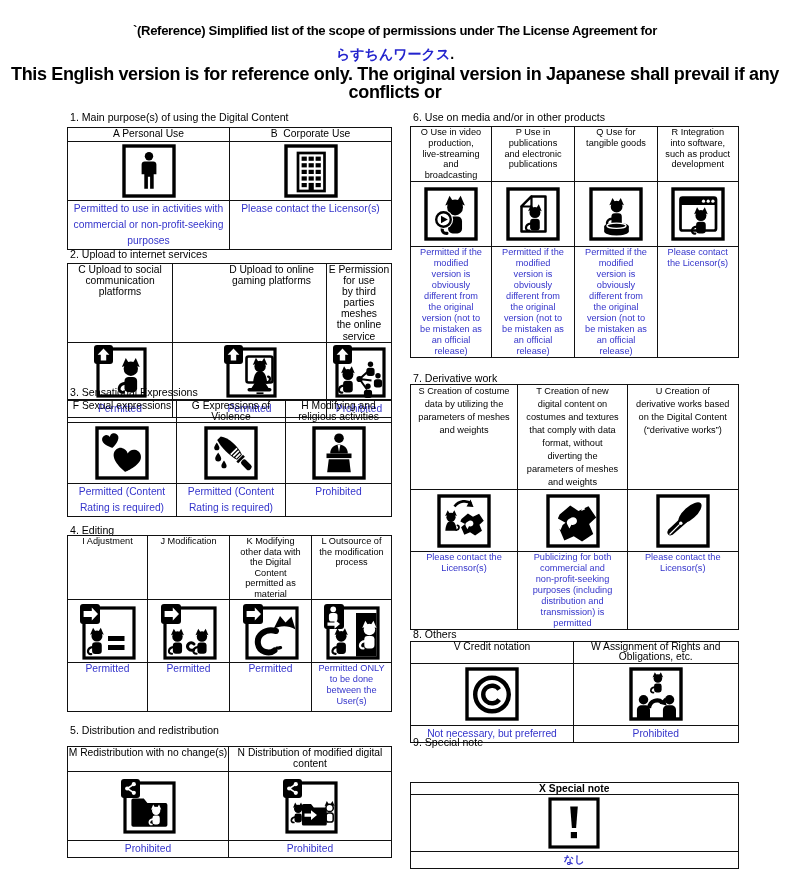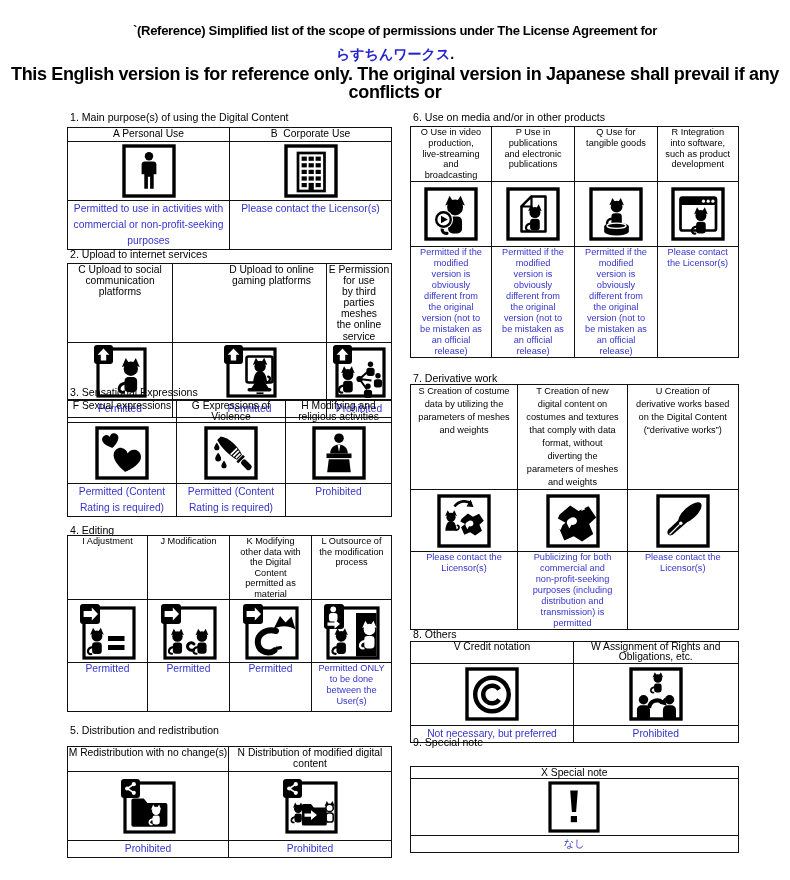--- a/index.html
+++ b/index.html
@@ -560,21 +560,21 @@
     <tr>
       <td class="sta" style="height:11px;">Not necessary, but preferred</td>
       <td class="sta">Prohibited</td>
     </tr>
   </tbody>
       </table>
 </div>
 
 <div class="section " style="left:410px;top:0;width:328.5px;">
   <div class="sec-label" style="top:736px;">9. Special note</div>
-  <table class="perm" style="top:766px;width:328.5px;">
+  <table class="perm" style="top:782px;width:328.5px;font-weight:bold;">
     <tbody>
           <tr>
       <td class="hdr" style="height:11px;">X Special note</td>
     </tr>
     <tr>
       <td class="ico" style="height:56px;">
         <span class="icon-box"><svg width="52" height="52" viewBox="0 0 52 52">
                   <rect x="2" y="2" width="48" height="48" fill="#fff" stroke="#000" stroke-width="3.2"></rect>
                   <path d="M22.2,9.5 h7.6 l-1.7,21.5 h-4.2 z" fill="#000"></path>
                   <rect x="22.8" y="35" width="6.2" height="6.2" fill="#000"></rect>

